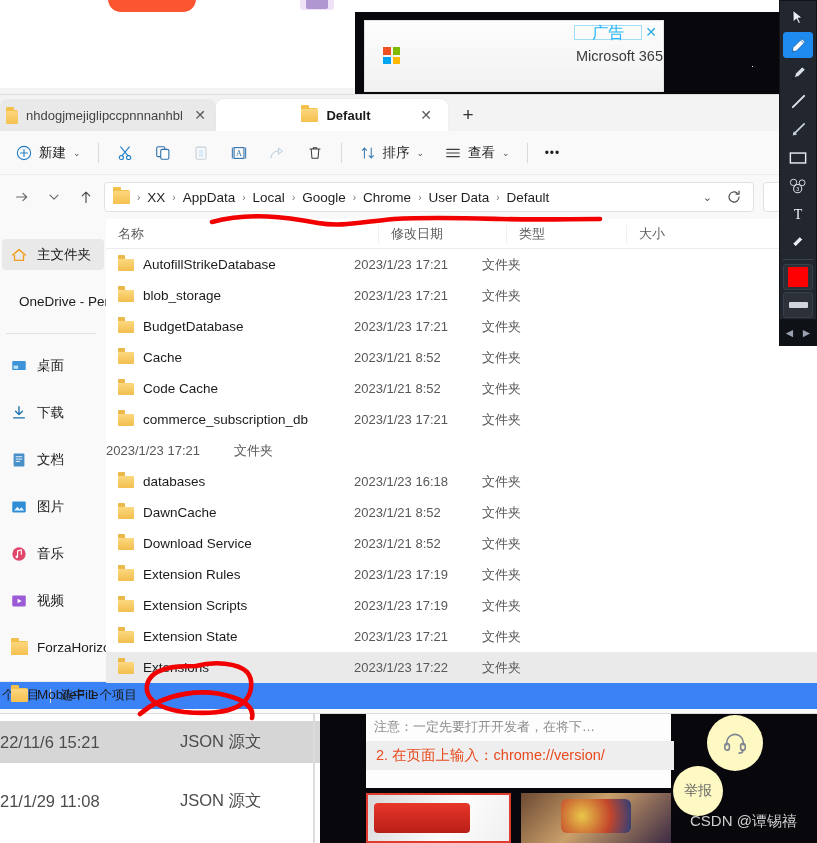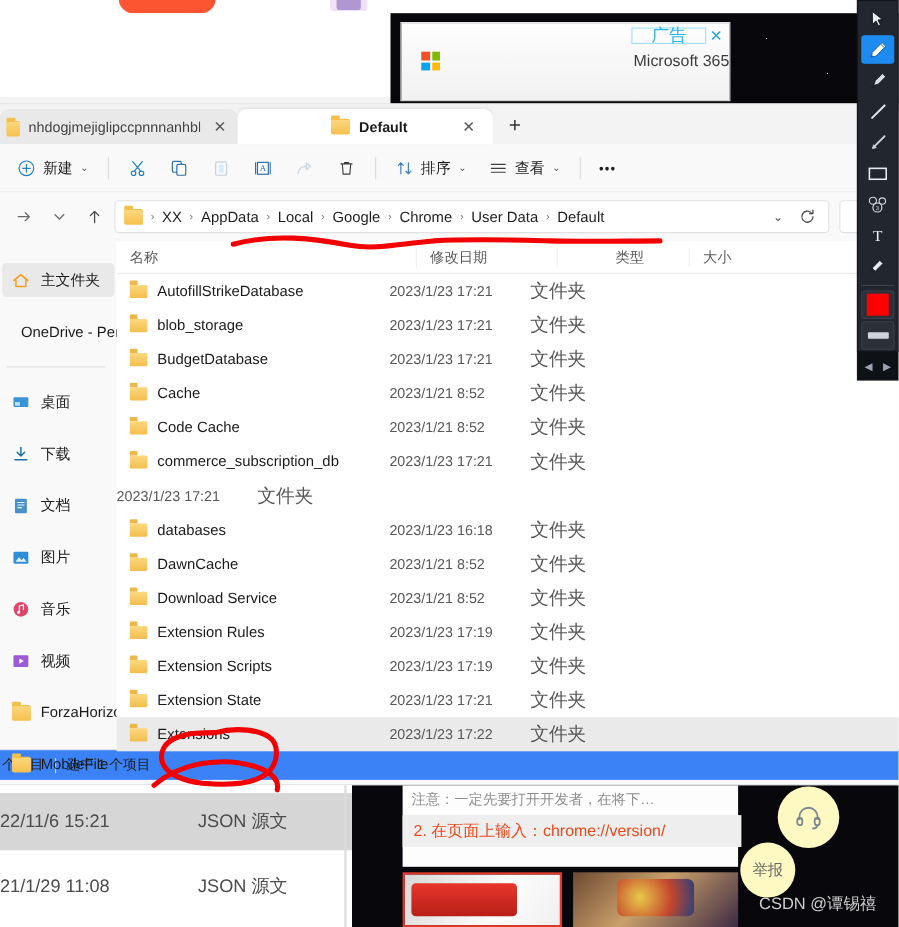--- a/index.html
+++ b/index.html
@@ -158,45 +158,45 @@
 
   
   .filelist { flex:1; background:#fff; position:relative; }
   .colhdr { display:flex; height:30px; align-items:center; border-bottom:1px solid #ececec;
             font-size:13px; color:#5b5b5b; position:relative; }
   .colhdr .c { padding-left:12px; border-left:1px solid #f0f0f0; height:18px; display:flex; align-items:center; }
   .colhdr .c:first-child { border-left:none; }
   .sortcaret { position:absolute; left:186px; top:-2px; font-size:9px; color:#7a7a7a; }
   .c-name { width:248px; }
   .c-date { width:128px;margin-left:24px; }
-  .c-type { width:120px;justify-content:center; }
+  .c-type { width:120px; }
   .c-size { width:90px; }
   .row { display:flex; height:31px; align-items:center; font-size:13.5px; color:#1b1b1b; }
   .row.sel { background:#eaeaea; }
   .row .n { width:248px; display:flex; align-items:center; gap:9px; padding-left:12px; }
   .row .d { width:128px; color:#585858; font-size:13px; }
-  .row .t { width:120px; color:#585858; font-size:17px; }
+  .row .t { width:120px; color:#585858; font-size:13px; }
   .row .s { width:90px; }
   .fico { width:16px; height:13px; flex:none; position:relative; }
   .fico::before { content:""; position:absolute; left:0; top:-3px; width:7px; height:4px;
                   background:#eab949; border-radius:1px 1px 0 0; }
   .fico::after { content:""; position:absolute; left:0; top:1px; width:16px; height:12px;
                  background:linear-gradient(180deg,#fbd87f 0%,#f2be4e 100%); border-radius:1px; }
 
   
   .statusbar {
     height:28px; background:#3b82f6; border-top:1px solid #ececec;
     display:flex; align-items:center; gap:10px; padding-left:2px; font-size:12.5px; color:#1b1b1b;
   }
   .status-sep { width:1px; height:14px; background:#d4d4d4; }
 
   
   .bottom { position:absolute; left:0; top:714px; width:817px; height:129px; background:#fff; }
   .bot-left { position:absolute; left:0; top:0; width:320px; height:129px; background:#fff; }
-  .bot-row { position:absolute; left:0; height:52px; display:flex; align-items:center; font-size:16.5px; color:#4c4c4c; }
+  .bot-row { position:absolute; left:0; height:42px; display:flex; align-items:center; font-size:16.5px; color:#4c4c4c; }
   .bot-row.r1 { top:7px; width:320px; background:#d6d6d6; }
   .bot-row.r2 { top:66px; width:320px; }
   .bot-date { width:180px; padding-left:0; }
   .bot-type { }
   .bot-divider { position:absolute; left:313px; top:0; width:2px; height:129px; background:#dcdcdc; }
 
   .bot-dark { position:absolute; left:320px; top:0; width:497px; height:129px;
     background:
       radial-gradient(1px 1px at 10% 20%, #d5dfef 50%, transparent 51%),
       radial-gradient(1px 1px at 23% 64%, #c2cfe4 50%, transparent 51%),

